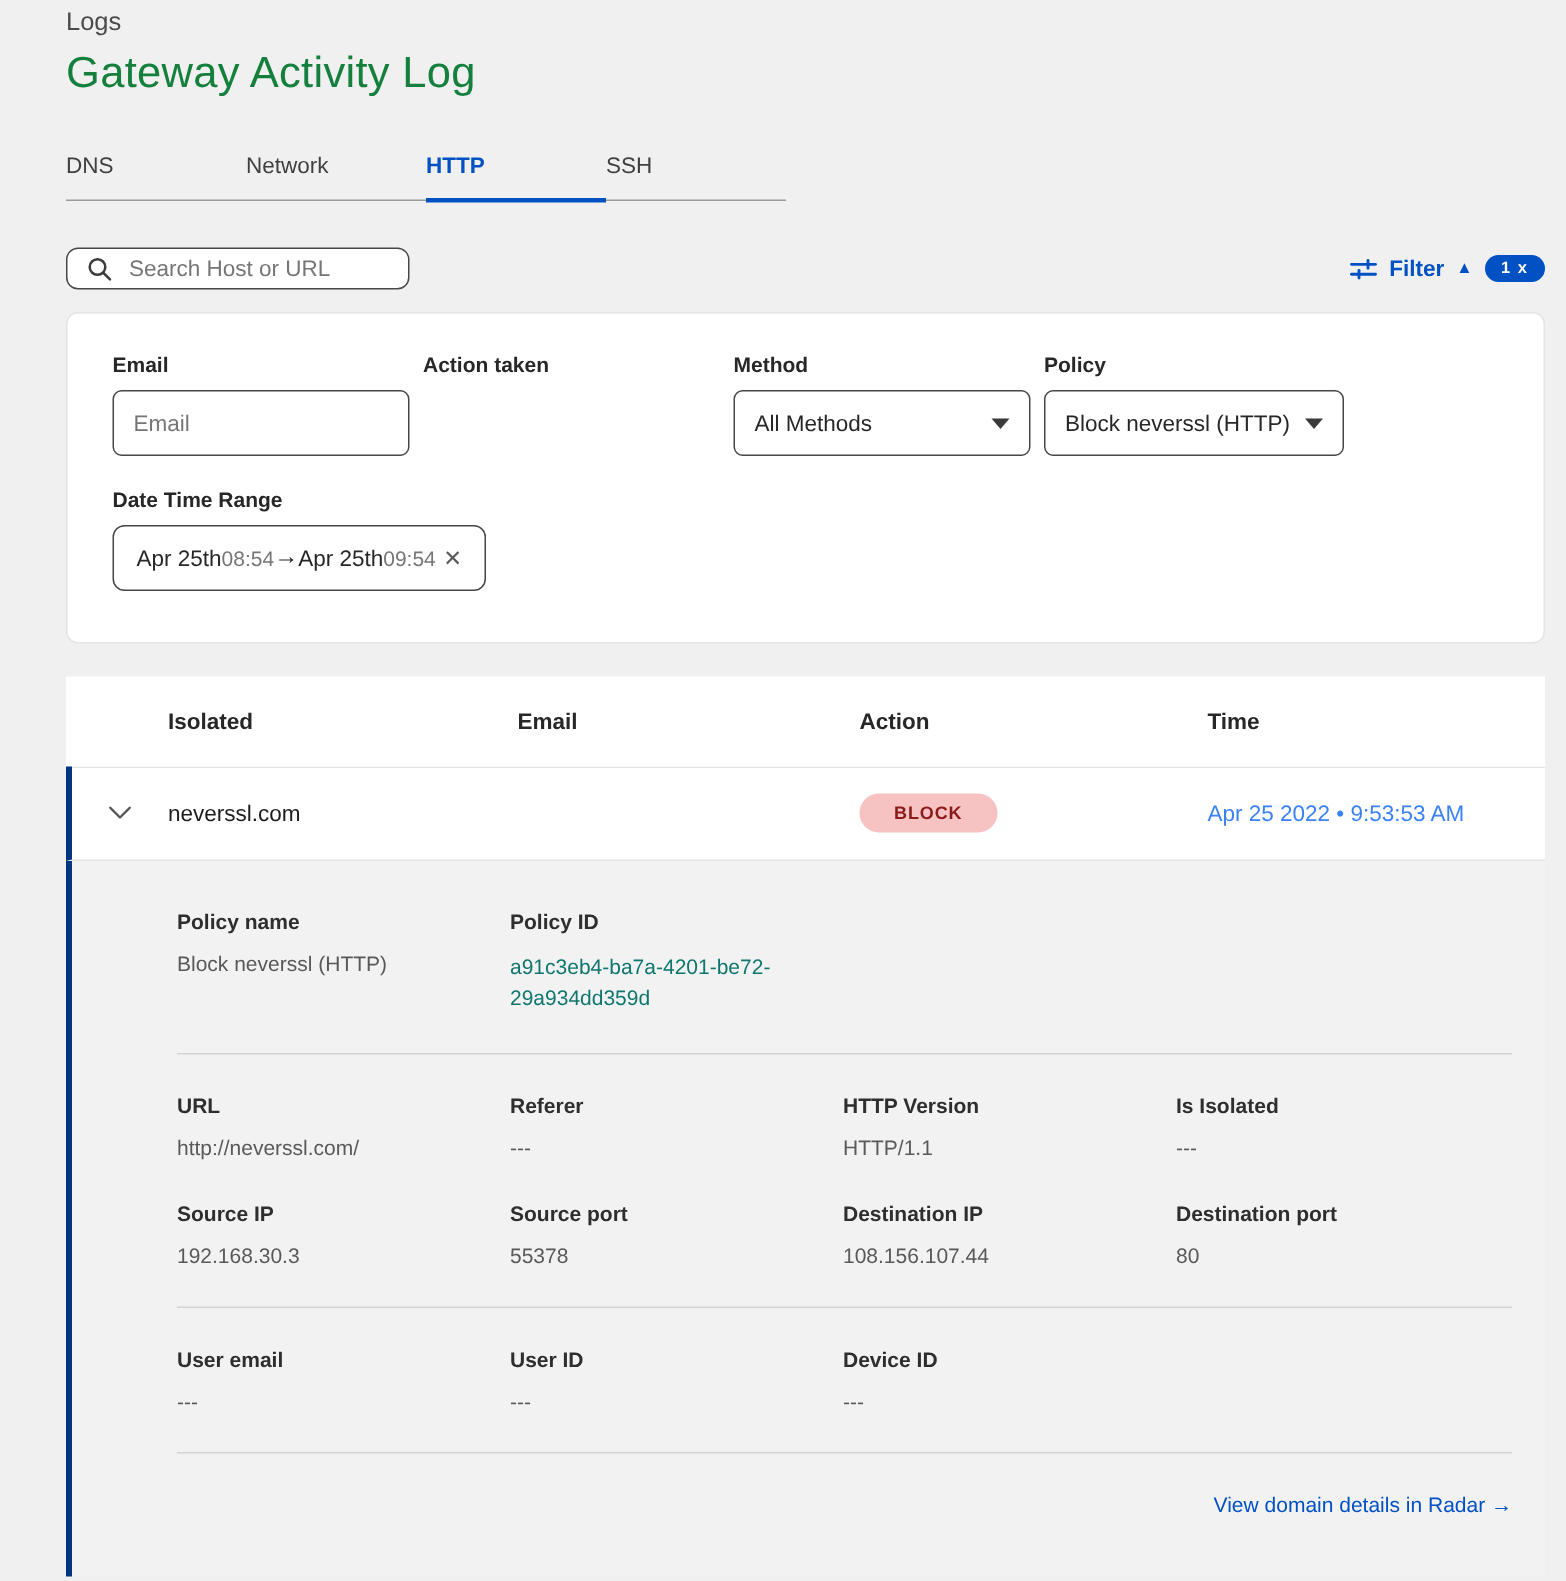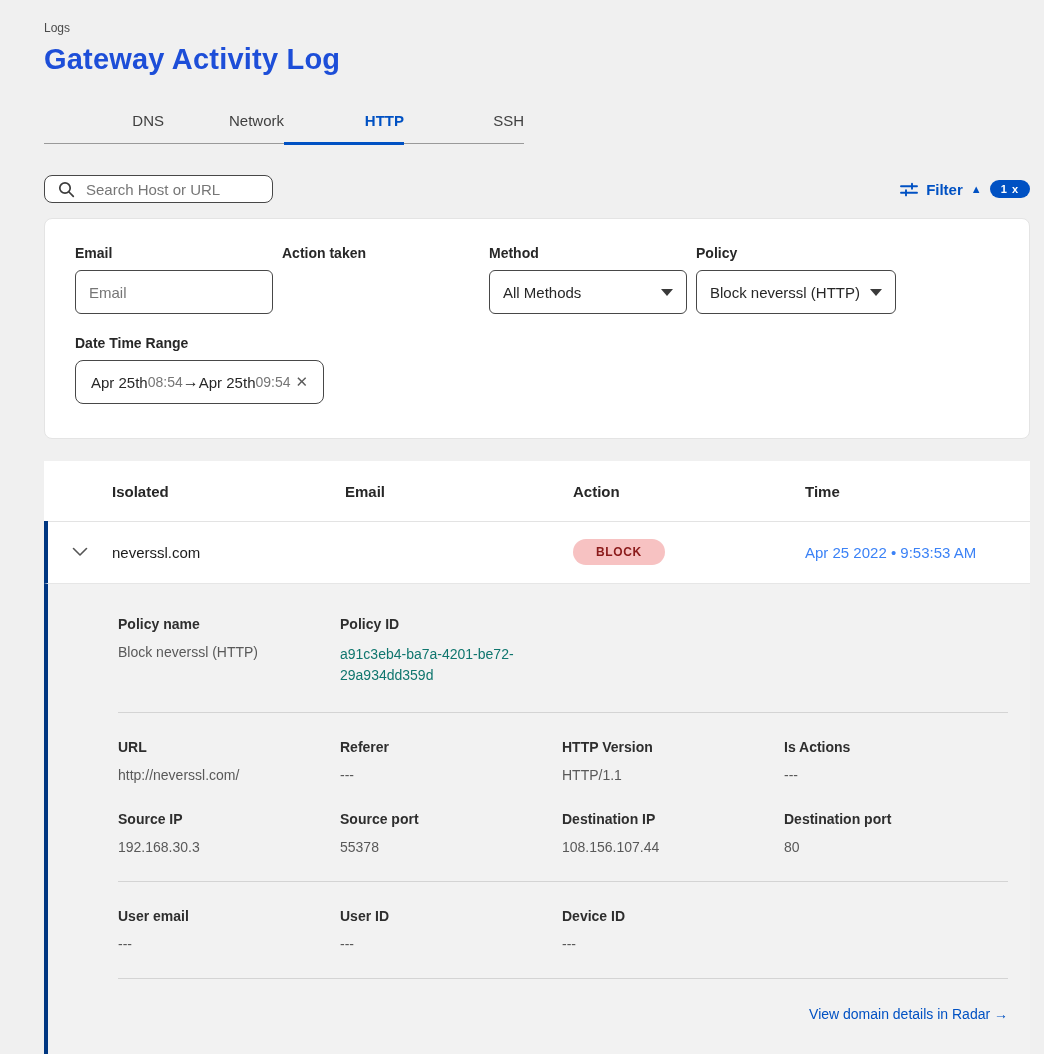--- a/index.html
+++ b/index.html
@@ -6,26 +6,26 @@
   html,body { width:1044px; height:1054px; }
   body {
     font-family:"Liberation Sans","DejaVu Sans",sans-serif;
     background:#f0f0f0;
     color:#2b2b2b;
     overflow:hidden;
   }
   .content { padding:0 14px 0 44px; width:1044px; }
 
   
-  .breadcrumb { font-size:12px; color:#4a4a4a; padding-top:21px; }
-  .page-title { font-size:29px; font-weight:bold; color:#1d4ed8; margin-top:8px; letter-spacing:.2px; }
+  .breadcrumb { font-size:17px; color:#4a4a4a; padding-top:5px; }
+  .page-title { font-size:29px; font-weight:normal; color:#15803d; margin-top:8px; letter-spacing:.2px; }
 
   
   .tabs { display:flex; width:480px; margin-top:26px; border-bottom:1px solid #9a9a9a; }
-  .tab { width:120px; text-align:right; font-size:15px; color:#3f3f3f; padding:10px 0 13px 0; cursor:pointer; }
+  .tab { width:120px; text-align:left; font-size:15px; color:#3f3f3f; padding:10px 0 13px 0; cursor:pointer; }
   .tab.active { color:#0051c3; font-weight:bold; border-bottom:3px solid #0051c3; margin-bottom:-2px; }
 
   
   .searchbar { display:flex; justify-content:space-between; align-items:center; margin-top:31px; }
   .search-box { display:flex; align-items:center; gap:11px; width:229px; height:28px;
     background:#fff; border:1px solid #474747; border-radius:8px; padding:0 13px; }
   .search-placeholder { font-size:15px; color:#767676; }
   .filter-group { display:flex; align-items:center; gap:8px; }
   .filter-label { color:#0051c3; font-weight:bold; font-size:15px; }
   .caret-up { font-size:11px; color:#0051c3; }
@@ -208,21 +208,21 @@
         </div>
         <div class="d-field">
           <div class="d-label">Referer</div>
           <div class="d-value">---</div>
         </div>
         <div class="d-field">
           <div class="d-label">HTTP Version</div>
           <div class="d-value">HTTP/1.1</div>
         </div>
         <div class="d-field">
-          <div class="d-label">Is Actions</div>
+          <div class="d-label">Is Isolated</div>
           <div class="d-value">---</div>
         </div>
       </div>
 
       <div class="detail-grid mt-row">
         <div class="d-field">
           <div class="d-label">Source IP</div>
           <div class="d-value">192.168.30.3</div>
         </div>
         <div class="d-field">

